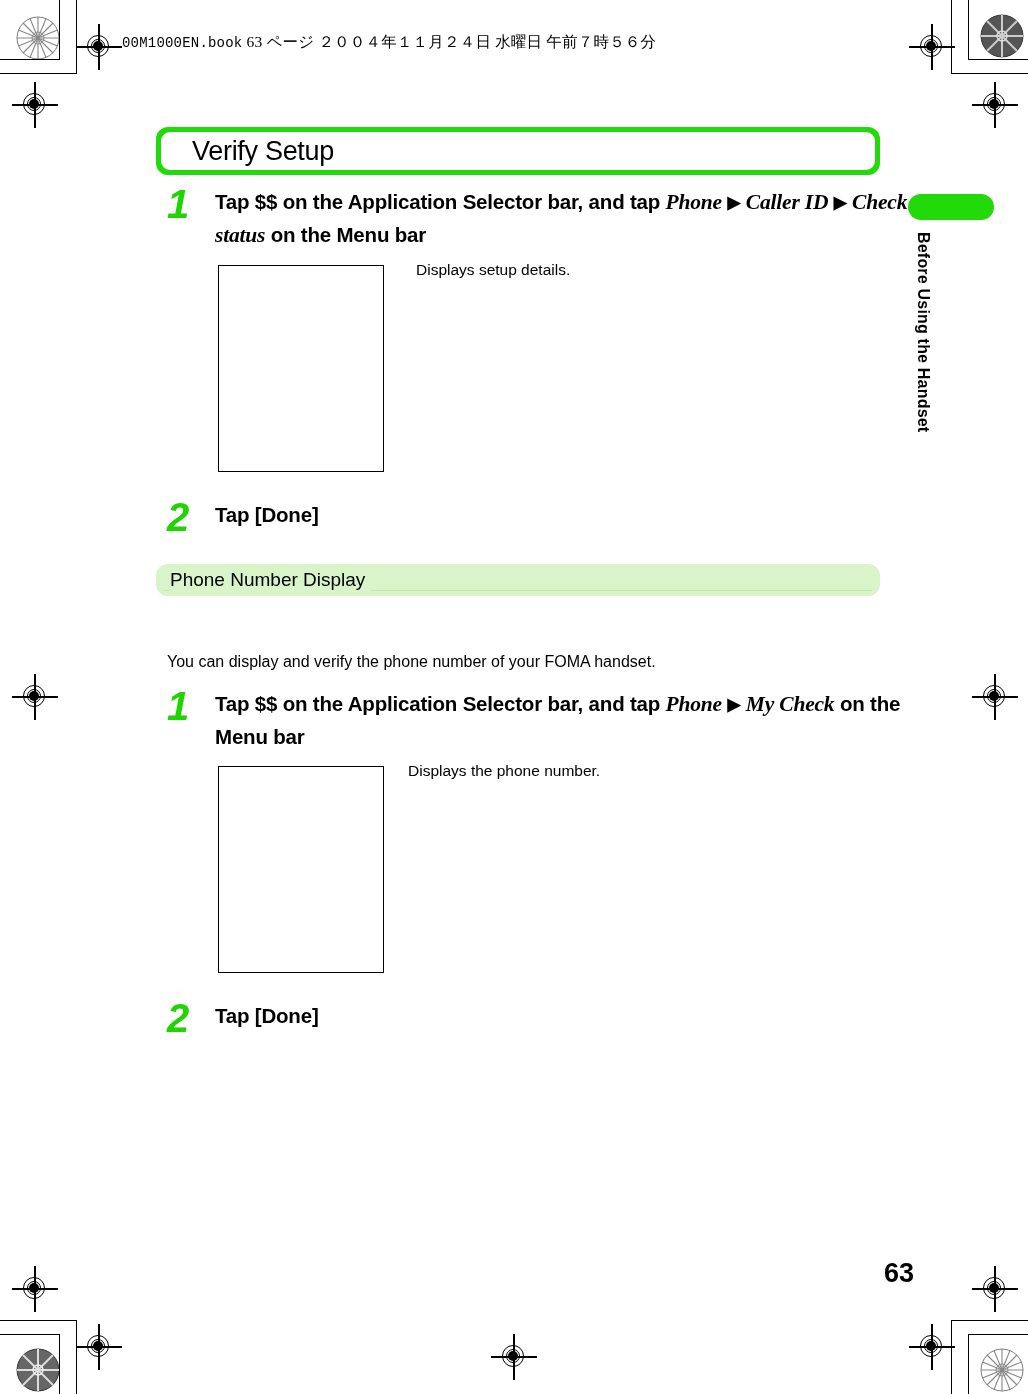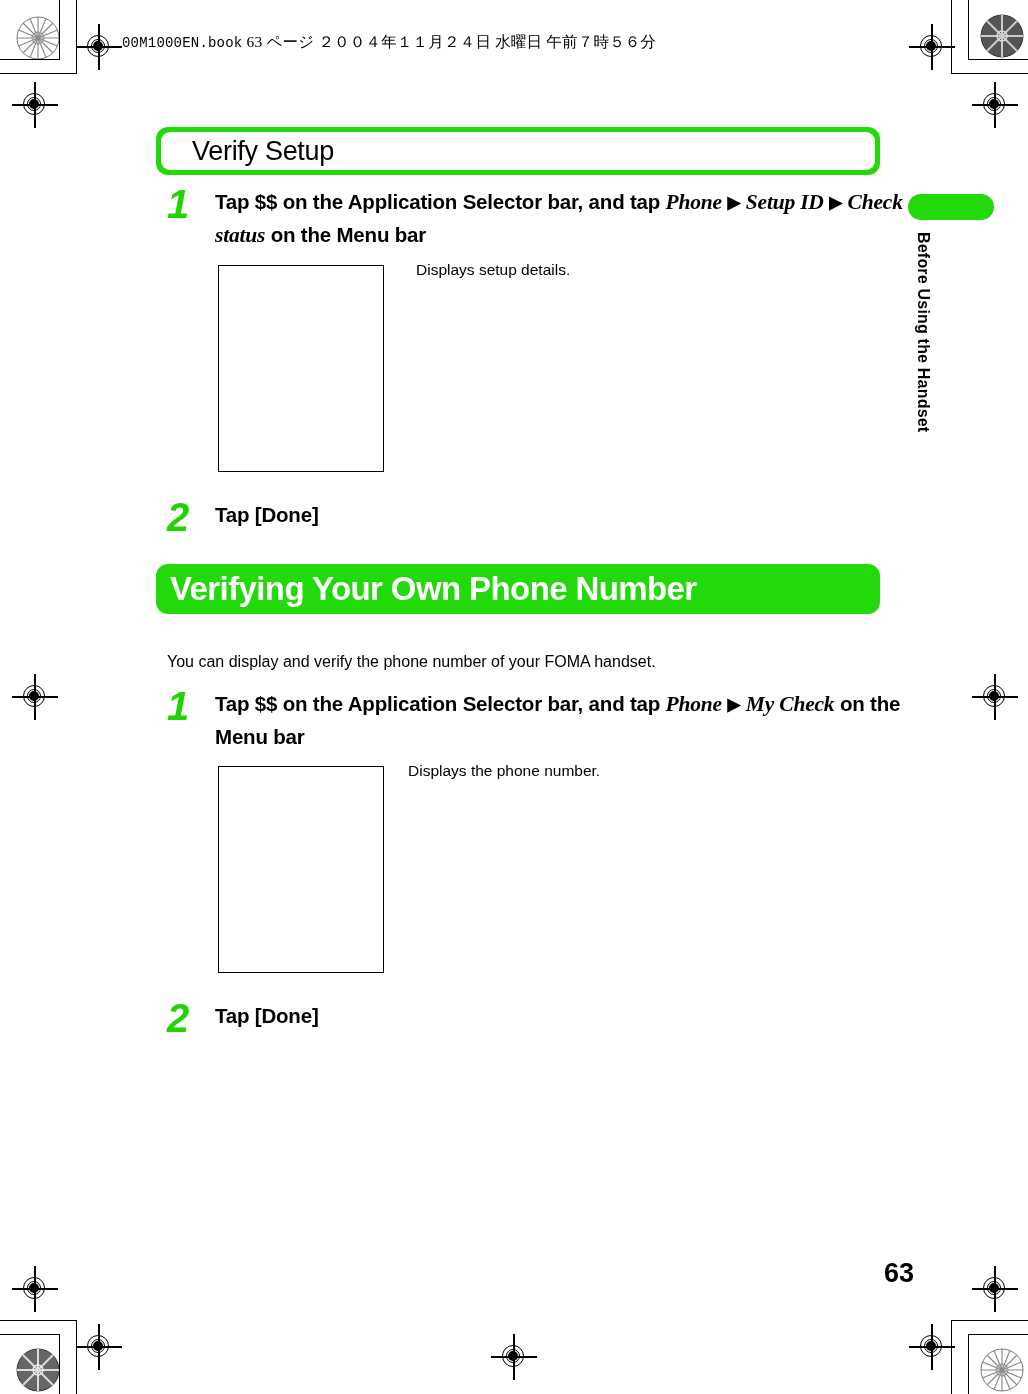--- a/index.html
+++ b/index.html
@@ -458,35 +458,36 @@
 
 <div class="title-box">
   <div class="inner">
     <span>Verify Setup</span>
   </div>
 </div>
 
 <div class="step" style="top:186px;">
   <div class="num">1</div>
   <div class="body">
-    <span>Tap $$ on the Application Selector bar, and tap </span><span class="it">Phone</span> <span class="arrow">▶</span> <span class="it">Setup ID</span> <span class="arrow">▶</span> <span class="it">Check status</span><span> on the Menu bar</span>
+    <span>Tap $$ on the Application Selector bar, and tap </span><span class="it">Phone</span> <span class="arrow">▶</span> <span class="it">Caller ID</span> <span class="arrow">▶</span> <span class="it">Check status</span><span> on the Menu bar</span>
   </div>
 </div>
 
 <div class="shot" style="left:218px; top:265px; width:166px; height:207px;"></div>
 <div class="caption" style="left:416px; top:261px;">Displays setup details.</div>
 
 <div class="step" style="top:499px;">
   <div class="num">2</div>
   <div class="body">Tap [Done]</div>
 </div>
 
 <div class="section-box" style="top:564px;">
-  <div class="main">
-    <span>Verifying Your Own Phone Number</span>
+  <div class="eyebrow">
+    <div class="rule"></div>
+    <span>Phone Number Display</span>
   </div>
 </div>
 
 <div class="intro" style="top:653px;">You can display and verify the phone number of your FOMA handset.</div>
 
 <div class="step" style="top:688px;">
   <div class="num">1</div>
   <div class="body">
     <span>Tap $$ on the Application Selector bar, and tap </span><span class="it">Phone</span> <span class="arrow">▶</span> <span class="it">My Check</span><span> on the Menu bar</span>
   </div>

